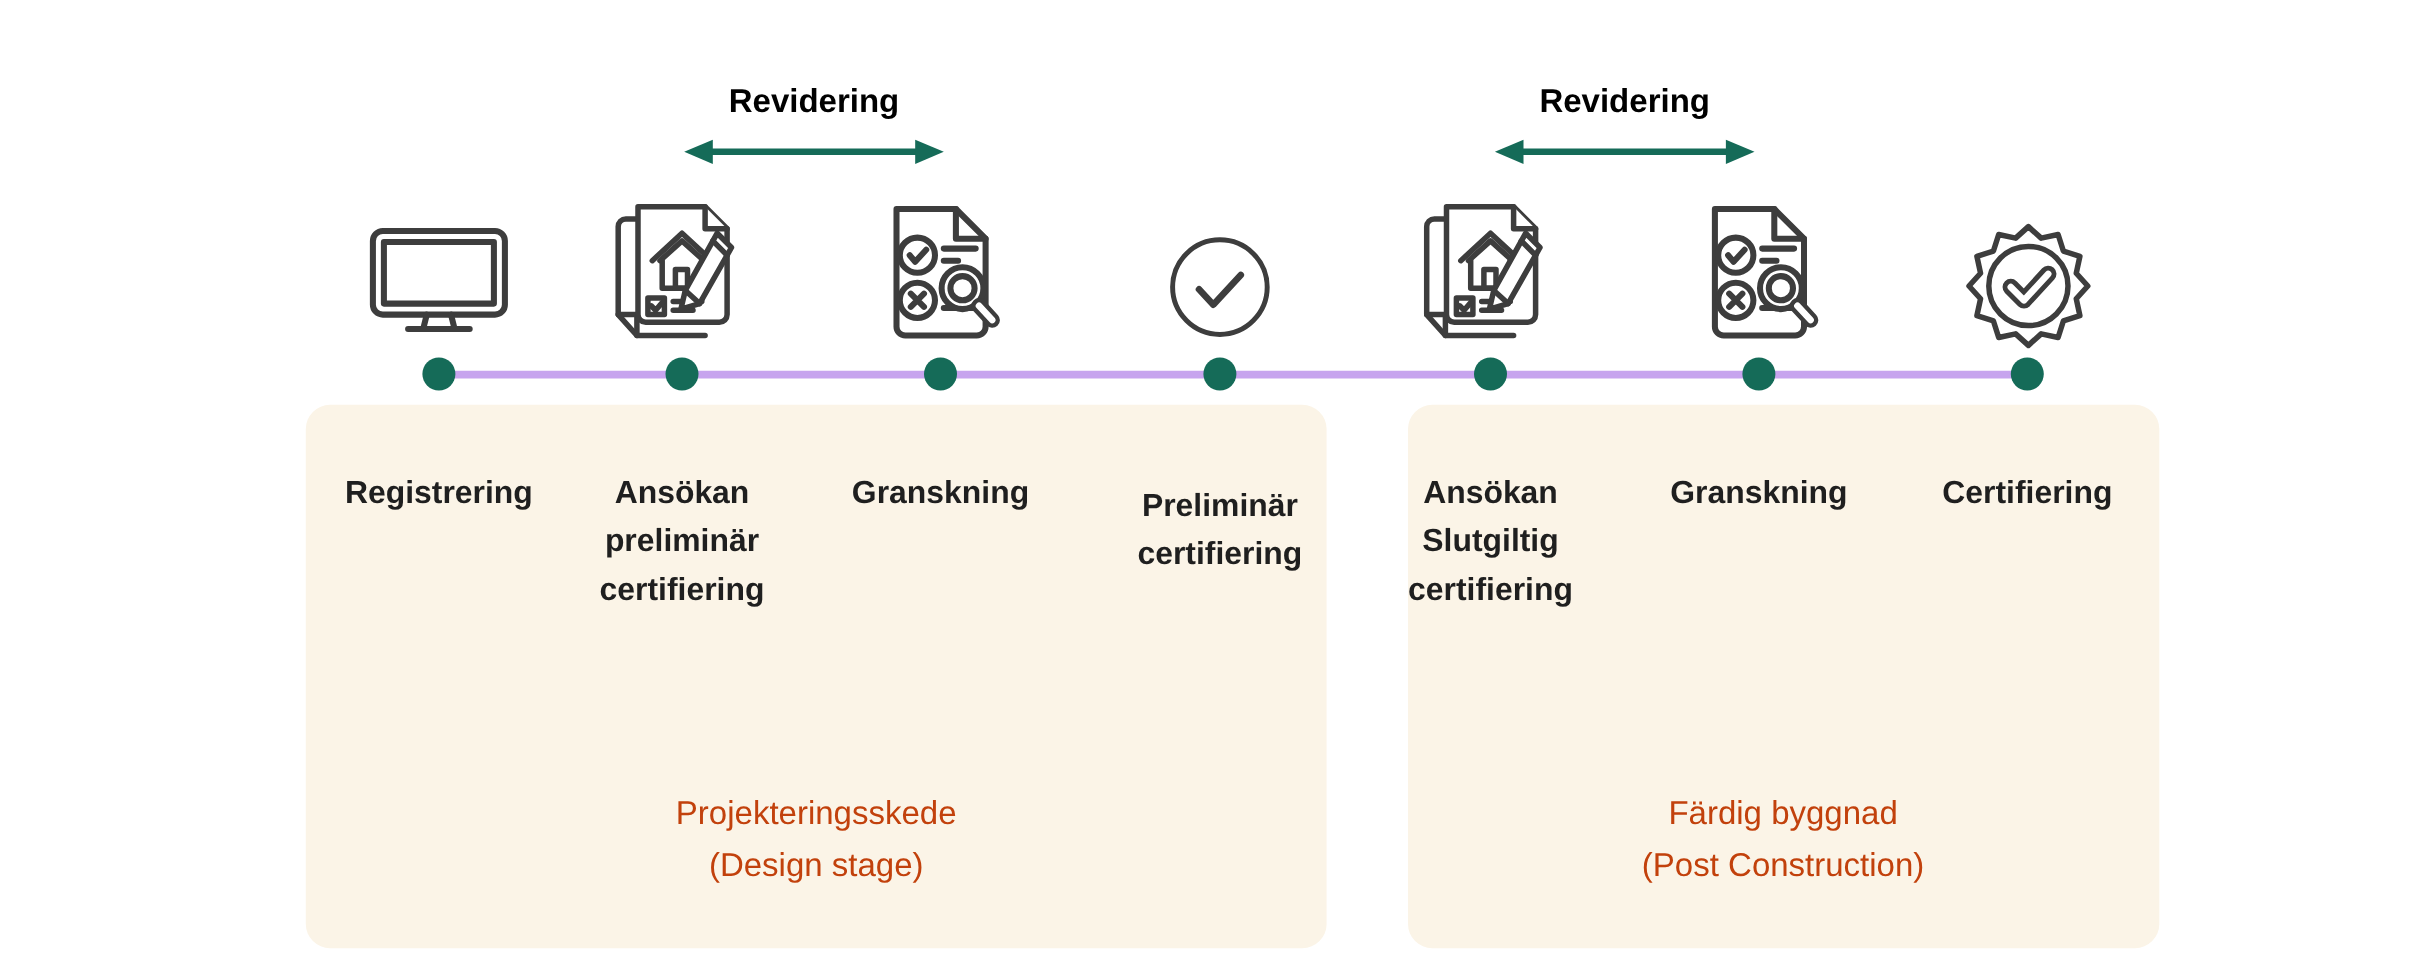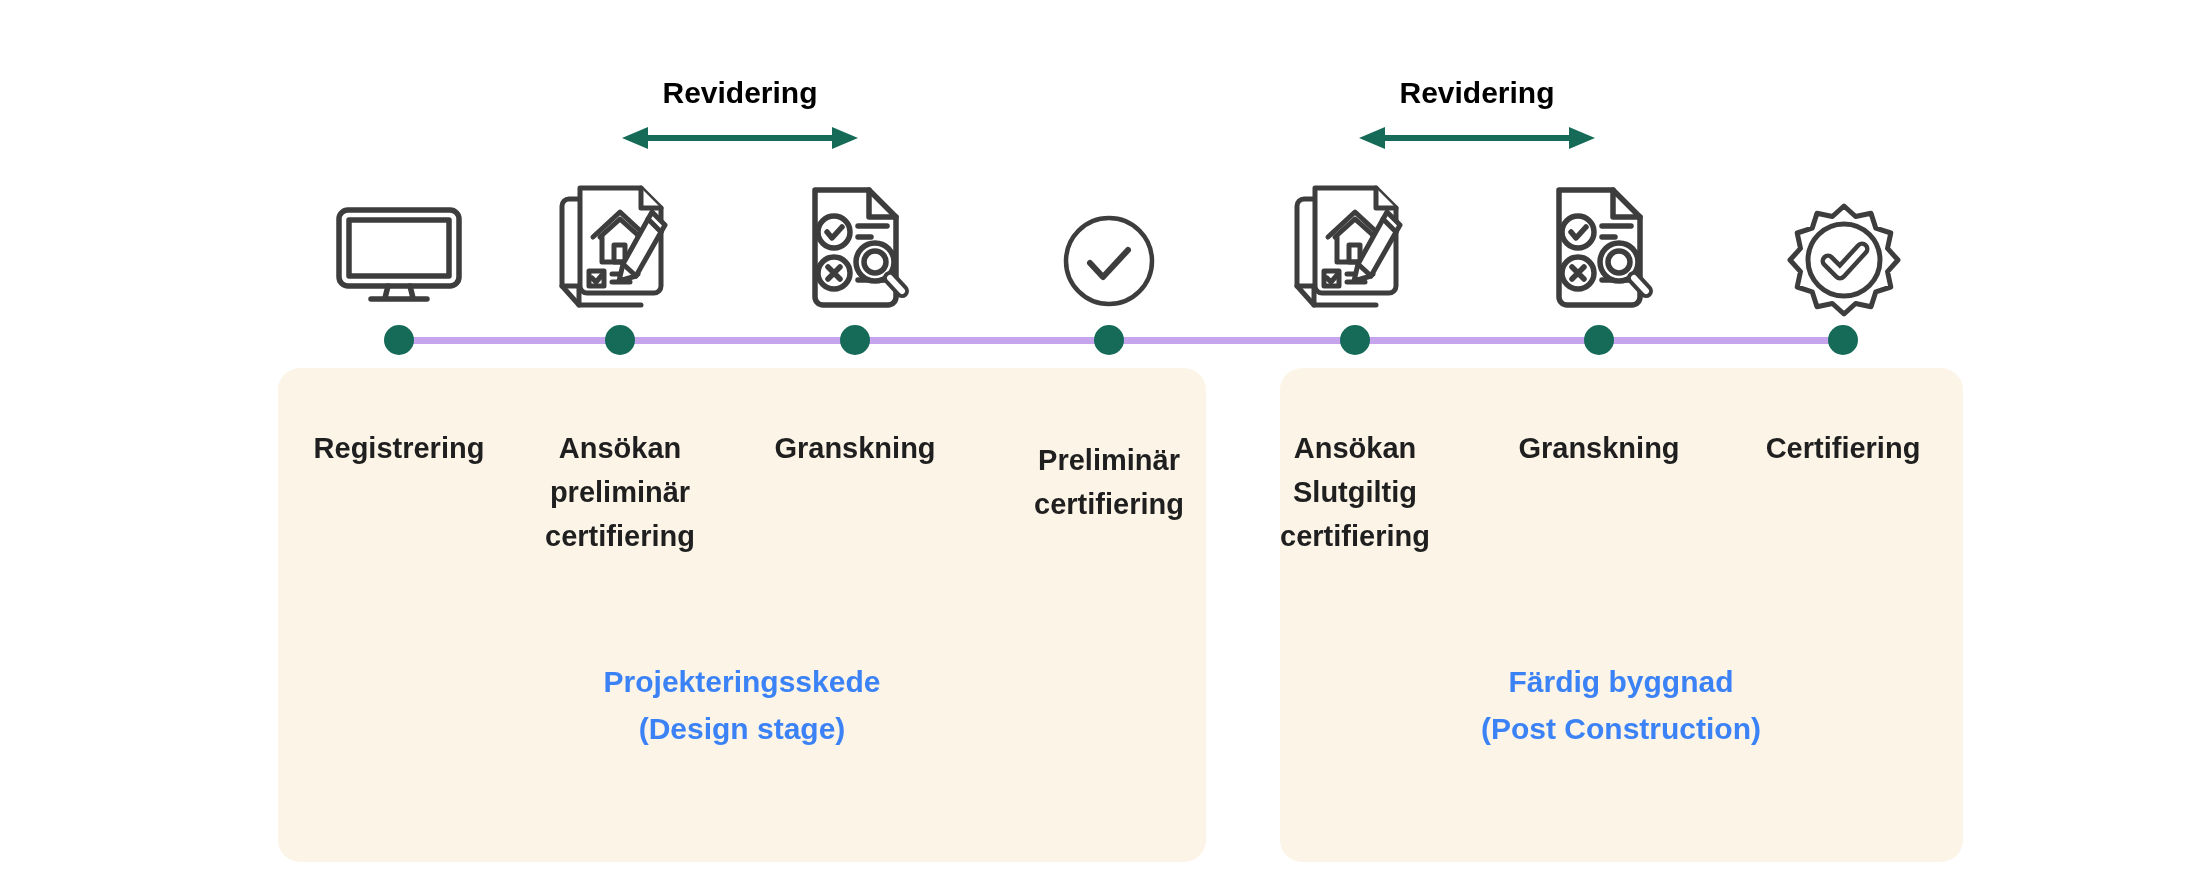--- a/index.html
+++ b/index.html
@@ -10,24 +10,24 @@
     font-family:"Liberation Sans", sans-serif;
   }
   
   .stage-box {
     position:absolute; top:368px; height:494px;
     background:#fbf4e7; border-radius:22px;
   }
   .stage-box.b1 { left:278px; width:928px; }
   .stage-box.b2 { left:1280px; width:683px; }
   .stage-title {
-    position:absolute; top:658px; width:560px;
+    position:absolute; top:716px; width:560px;
     text-align:center; white-space:pre-line;
-    font-size:30px; font-weight:bold; line-height:47px;
-    color:#3b82f6;
+    font-size:30px; font-weight:normal; line-height:47px;
+    color:#c2410c;
   }
   .stage-title.s1 { left:462px; }
   .stage-title.s2 { left:1341px; }
   
   .timeline-line {
     position:absolute; left:399px; top:337px; width:1444px; height:7px;
     background:#c7a4ee; border-radius:4px;
   }
   .dot {
     position:absolute; top:325px; width:30px; height:30px;

